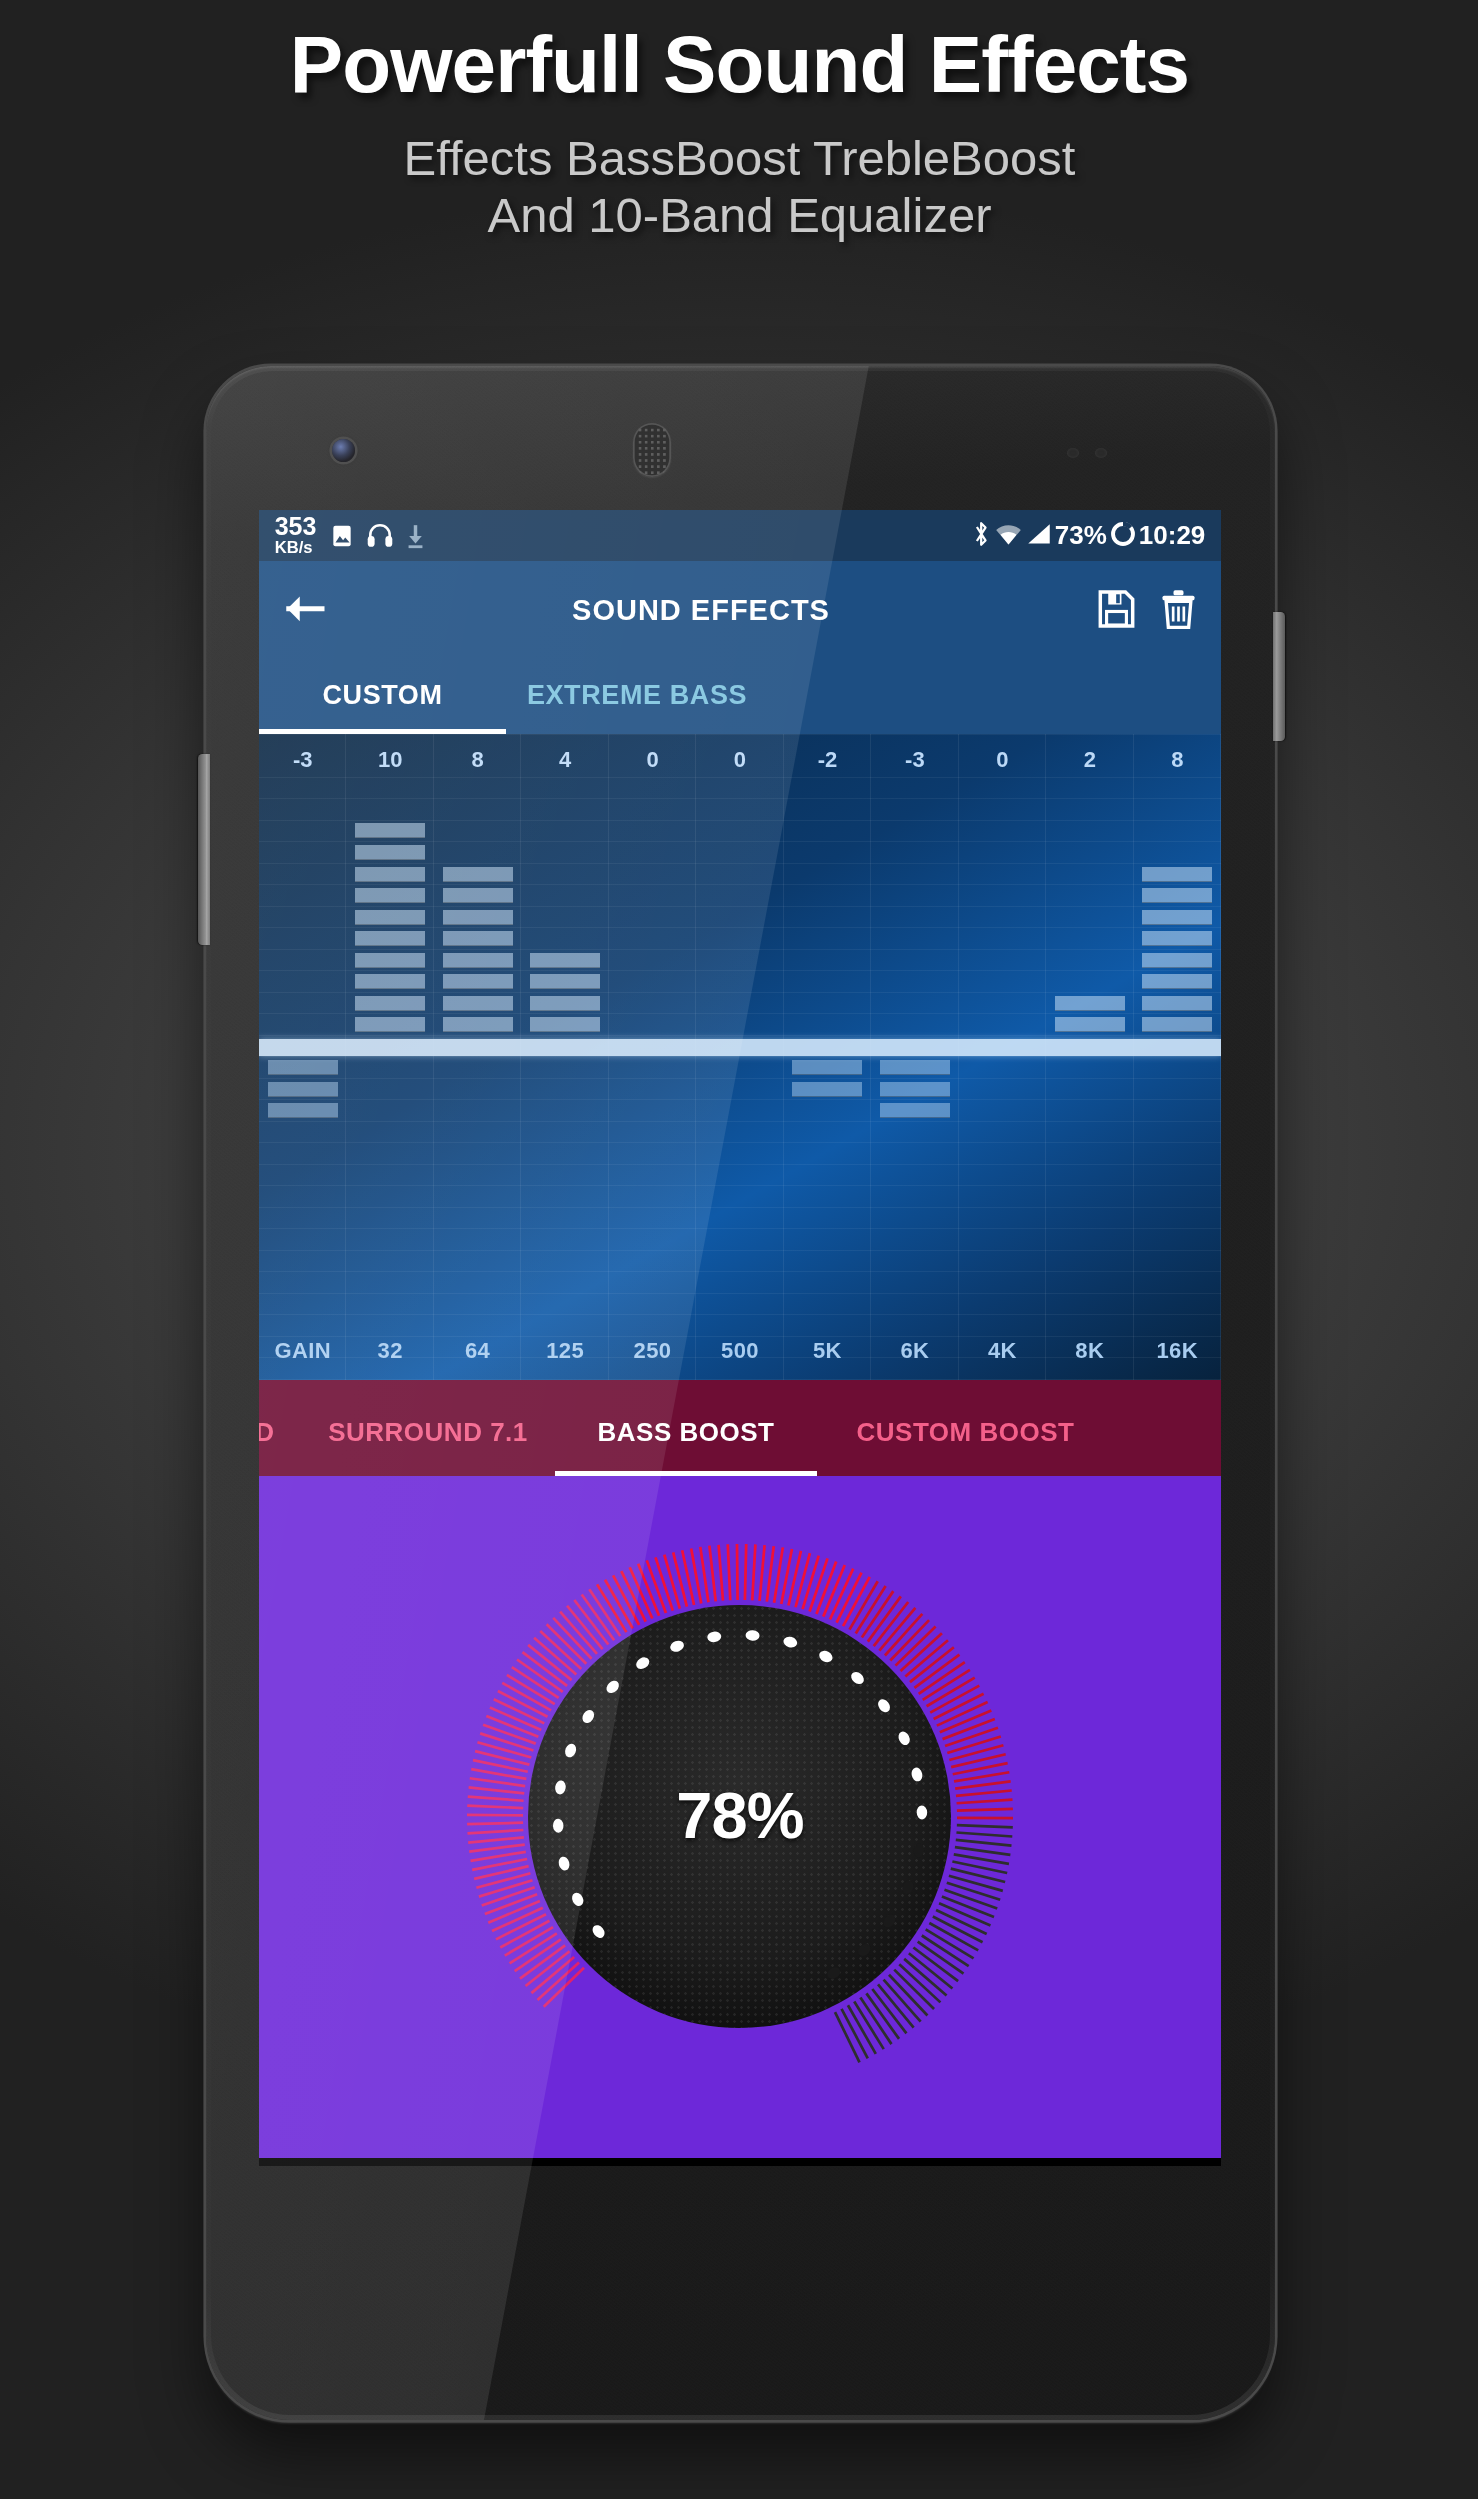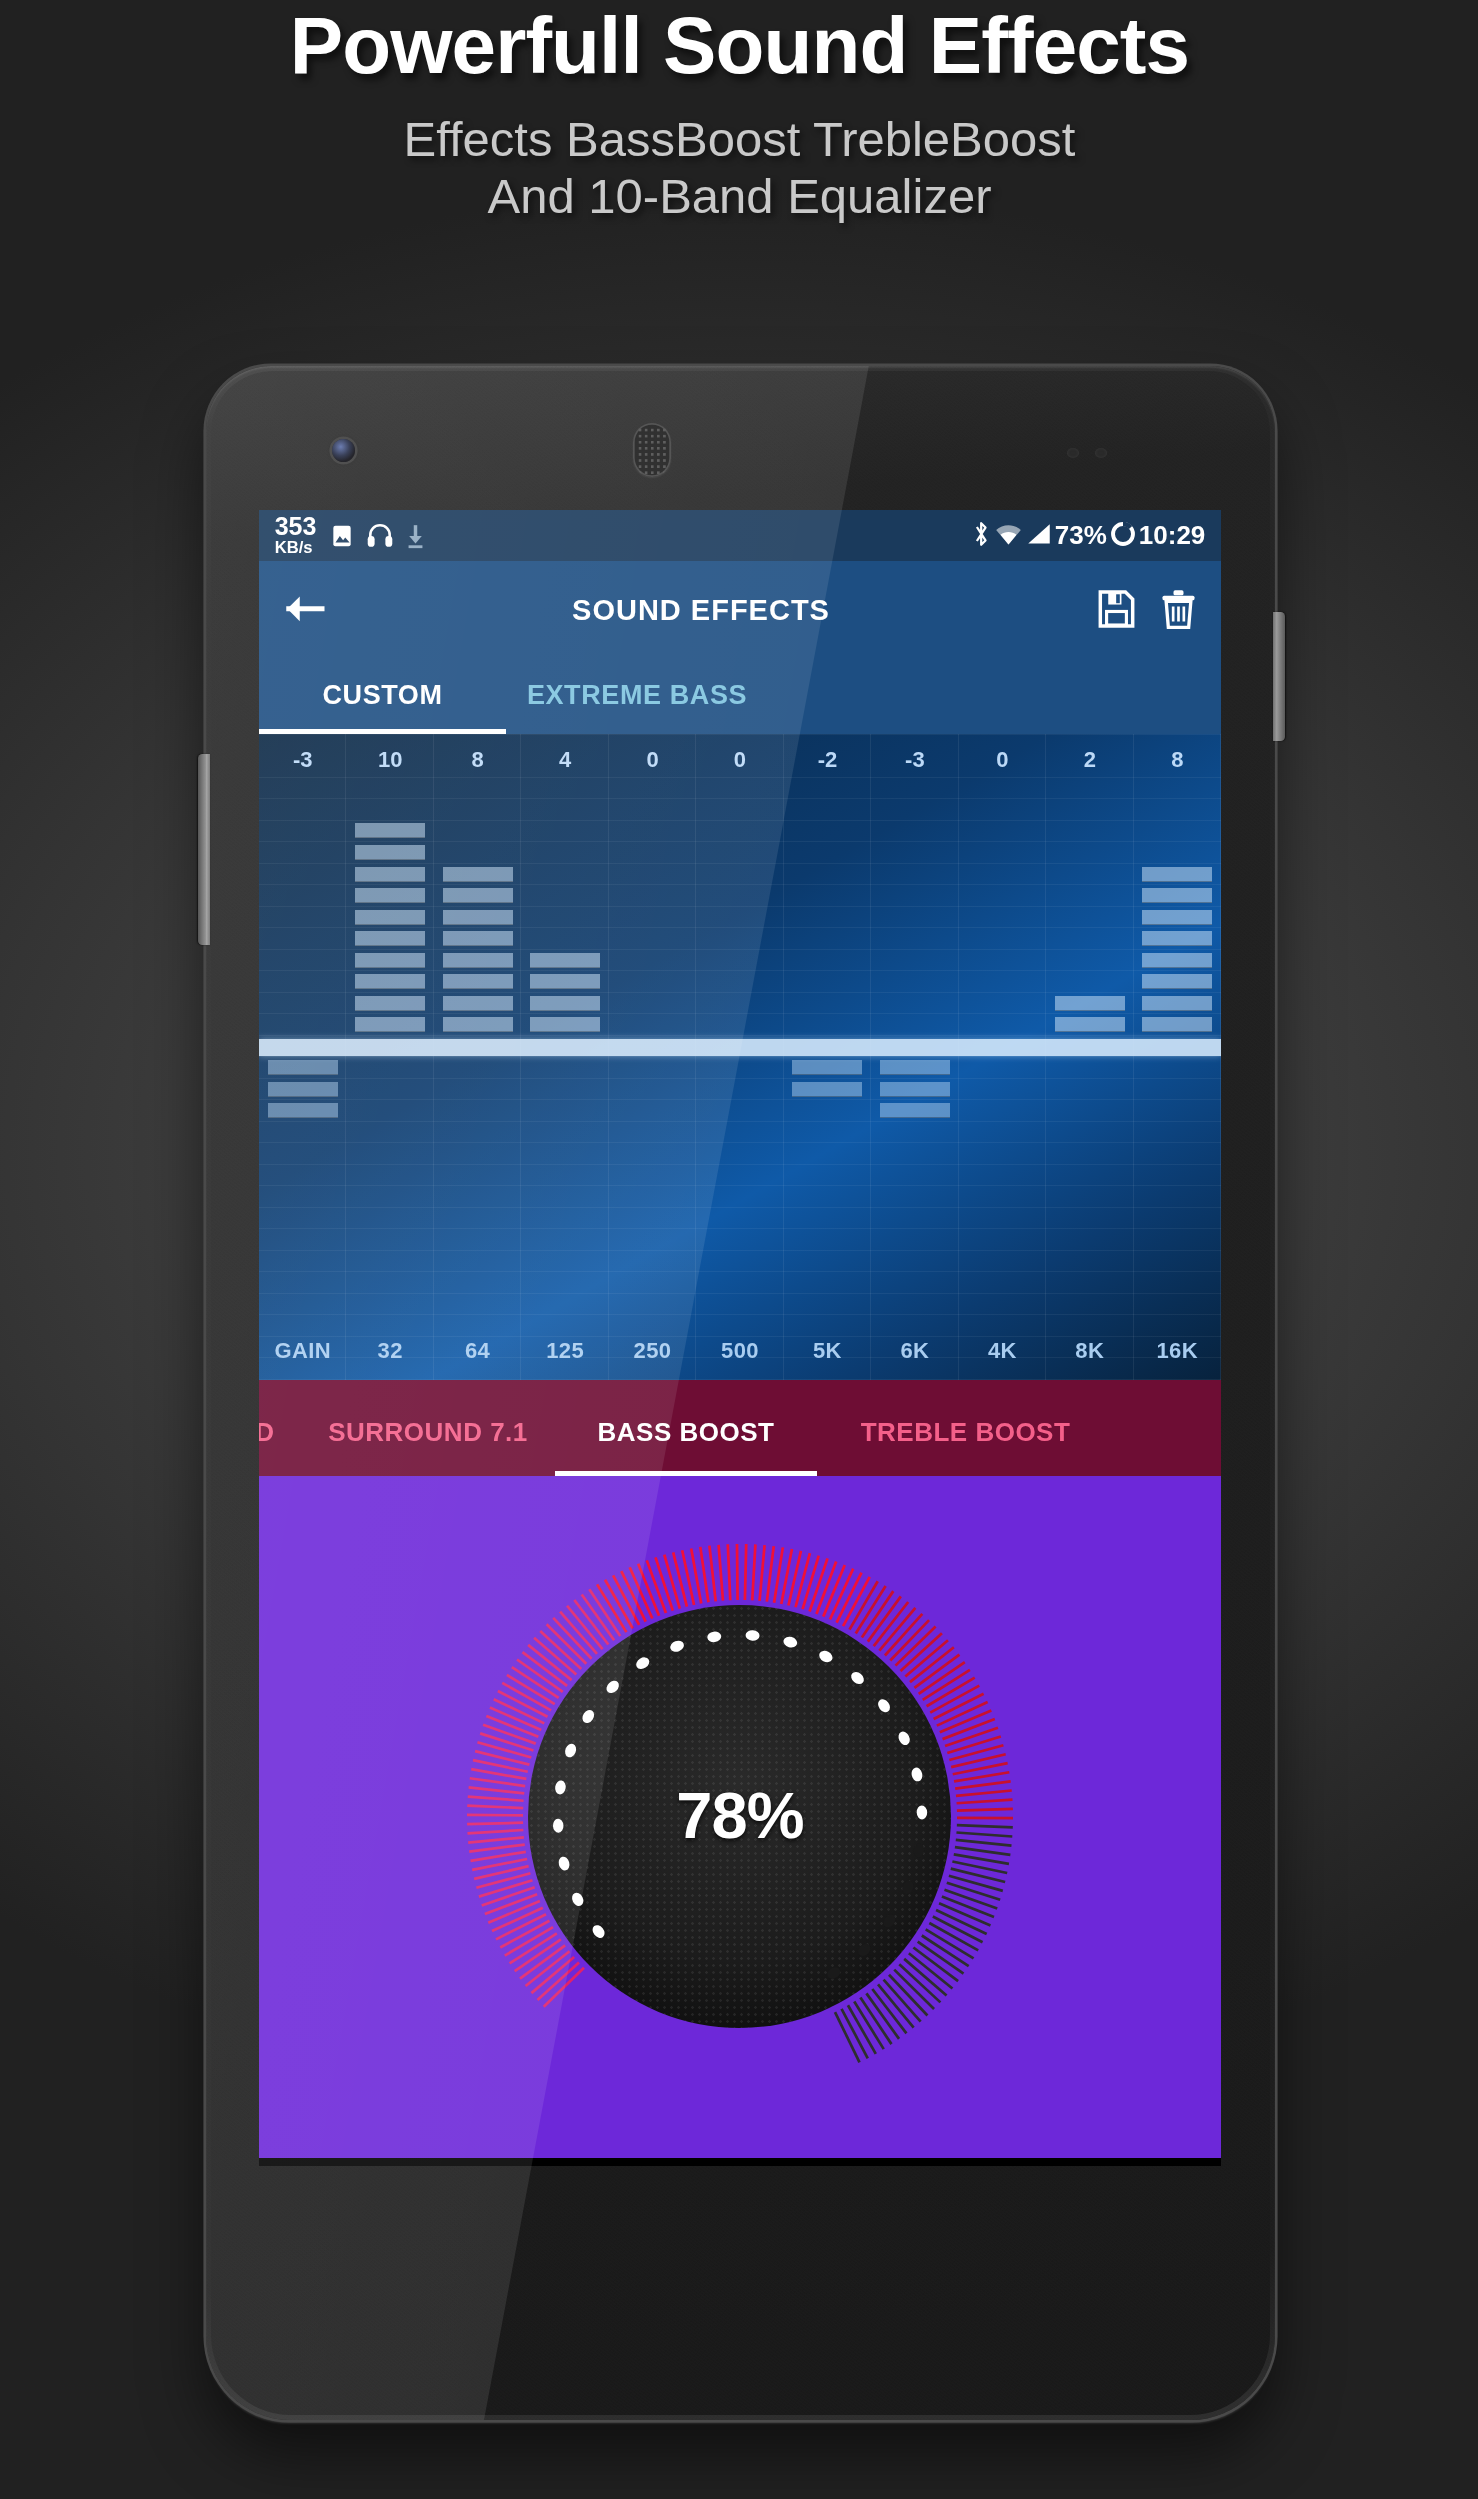--- a/index.html
+++ b/index.html
@@ -8,21 +8,21 @@
     font-family:"Liberation Sans", sans-serif;
     background:
       radial-gradient(ellipse 1225px 962px at 50% 46%, #4a4a4a 0%, #3f3f3f 38%, #343434 62%, #2a2a2a 82%, #212121 100%);
     position:relative;
   }
 
   
   .headline-wrap { position:absolute; top:0; left:0; width:1479px; text-align:center; }
   .headline {
     font-size:80px; font-weight:bold; color:#ffffff; letter-spacing:-0.9px;
-    margin-top:0; text-shadow:4.4px 6.1px 7.9px rgba(0,0,0,.55);
+    margin-top:19px; text-shadow:4.4px 6.1px 7.9px rgba(0,0,0,.55);
     font-family:"Liberation Sans", sans-serif;
   }
   .subline {
     font-size:49px; font-weight:normal; color:#c9c9c9; line-height:1.16;
     margin-top:19px; text-shadow:3.5px 4.4px 6.1px rgba(0,0,0,.5);
   }
 
   
   .phone {
     position:absolute; left:206px; top:366px; width:1069px; height:2054px;
@@ -389,21 +389,21 @@
         <div>4K</div>
         <div>8K</div>
         <div>16K</div>
       </div>
   </div>
 
   <div class="fx-tabs">
     <div class="fx f0">3D</div>
     <div class="fx f1">SURROUND 7.1</div>
     <div class="fx f2 active">BASS BOOST</div>
-    <div class="fx f3">TREBLE BOOST</div>
+    <div class="fx f3">CUSTOM BOOST</div>
   </div>
 
   <div class="knob-panel">
     <div class="knob-wrap">
       <div class="knob-core"></div>
       <svg class="knob-svg" viewBox="0 0 640 640">
         <g id="knob-ticks">
             <line x1="141.70398539349233" y1="492.3790334566127" x2="95.69211065632908" y2="536.8639453163837" stroke-width="3.1" stroke="#e0216a"></line>
             <line x1="135.98999143804716" y1="486.2658015017822" x2="88.50353761560771" y2="529.1731051151453" stroke-width="3.1" stroke="#e0216a"></line>
             <line x1="130.4854899688536" y1="479.96327855996987" x2="81.5785196382352" y2="521.2441246399621" stroke-width="3.1" stroke="#e0216a"></line>

